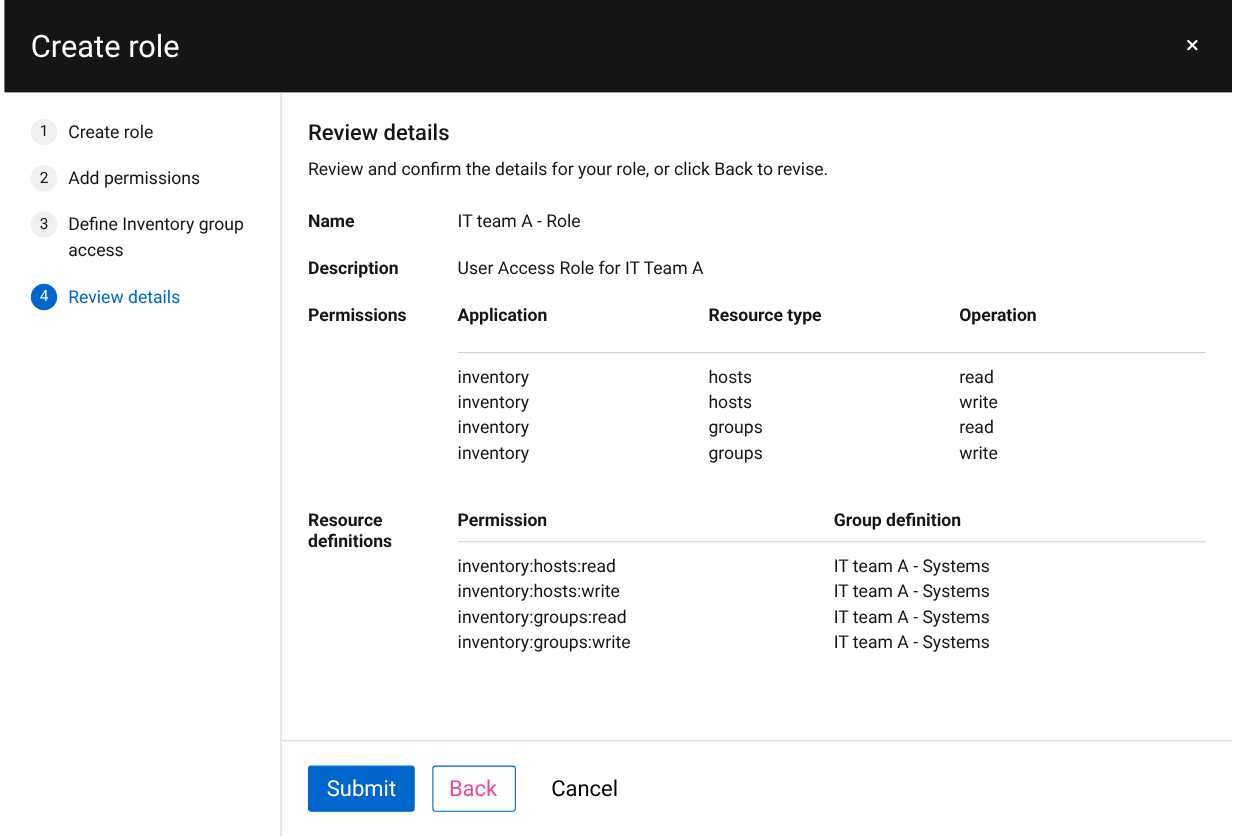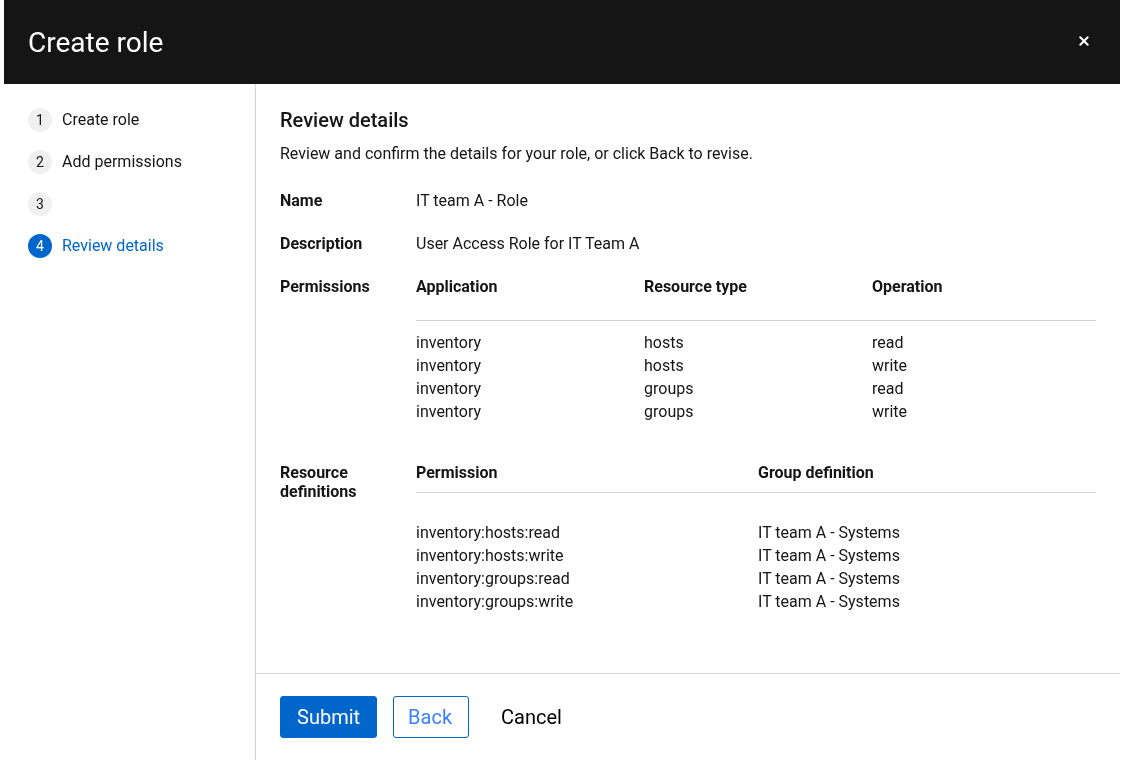--- a/index.html
+++ b/index.html
@@ -152,21 +152,21 @@
     .perm-cell-op {
       flex: 1;
     }
     .resdef-table {
       flex: 1;
     }
     .resdef-header-row {
       display: flex;
       border-bottom: 1px solid #d2d2d2;
       padding-bottom: 10px;
-      margin-bottom: 28px;
+      margin-bottom: 10px;
     }
     .resdef-col-perm {
       width: 342px;
       font-weight: 700;
     }
     .resdef-col-grp {
       flex: 1;
       font-weight: 700;
     }
     .resdef-data-row {
@@ -194,21 +194,21 @@
       border: 1px solid transparent;
       font-family: inherit;
     }
     .btn-primary {
       background: #0066cc;
       color: #fff;
       border-color: #0066cc;
     }
     .btn-secondary {
       background: #fff;
-      color: #3b82f6;
+      color: #ec4899;
       border-color: #0066cc;
       padding-left: 14px;
     }
     .btn-link {
       background: transparent;
       color: #000000;
       border: none;
       padding: 8px 16px;
     }
   </style>
@@ -233,20 +233,21 @@
         <span class="step-label">Create role</span>
       </div>
 
       <div class="step-item">
         <span class="step-number">2</span>
         <span class="step-label">Add permissions</span>
       </div>
 
       <div class="step-item">
         <span class="step-number">3</span>
+        <span class="step-label">Define Inventory group access</span>
       </div>
 
       <div class="step-item">
         <span class="step-number active">4</span>
         <span class="step-label active">Review details</span>
       </div>
 
     </div>
 
     <div class="main-content">

